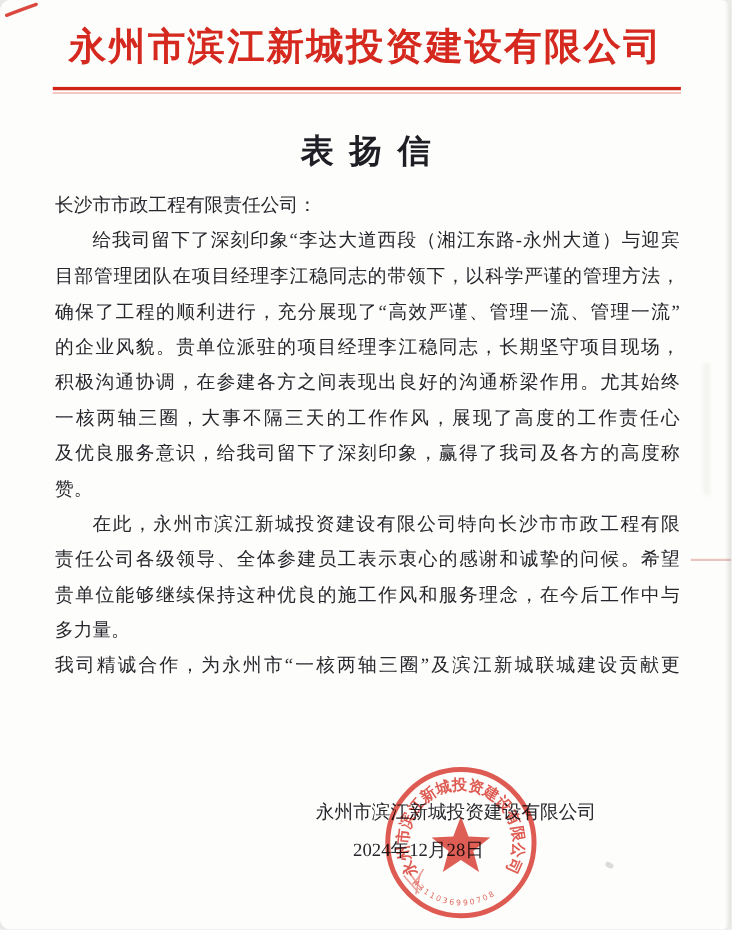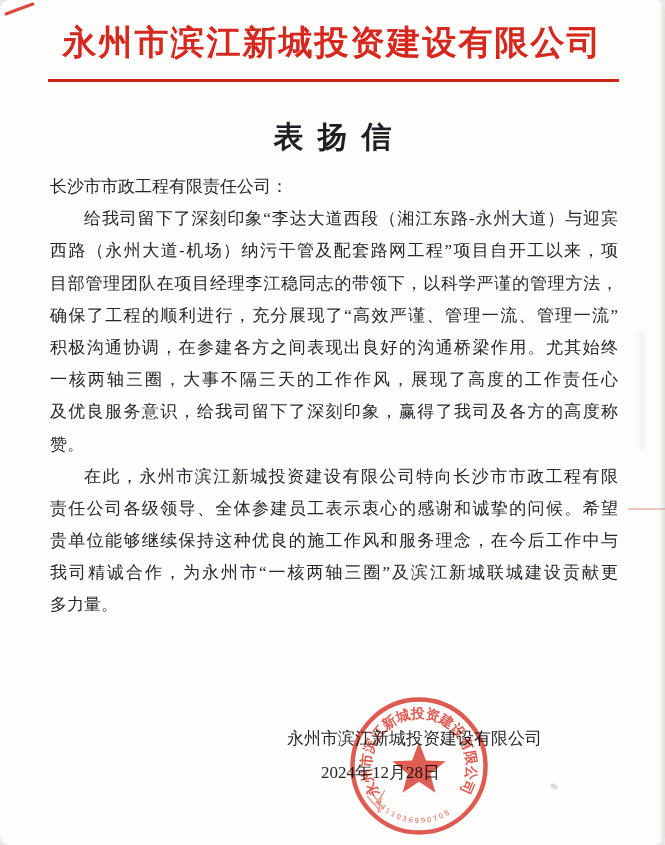--- a/index.html
+++ b/index.html
@@ -103,32 +103,32 @@
   <div class="letterhead">永州市滨江新城投资建设有限公司</div>
   <div class="rule">
       <div class="rule-inner"></div>
     </div>
 
   <div class="letter-title">表扬信</div>
 
   <div class="body">
     <div class="ln">长沙市市政工程有限责任公司：</div>
     <div class="ln just indent">给我司留下了深刻印象“李达大道西段（湘江东路-永州大道）与迎宾</div>
-    <div class="ln just">西路（永州大道-机场）纳污干管及配套路网工程”项目自开工以来，项</div>
     <div class="ln just">目部管理团队在项目经理李江稳同志的带领下，以科学严谨的管理方法，</div>
     <div class="ln just">确保了工程的顺利进行，充分展现了“高效严谨、管理一流、管理一流”</div>
+    <div class="ln just">的企业风貌。贵单位派驻的项目经理李江稳同志，长期坚守项目现场，</div>
     <div class="ln just">积极沟通协调，在参建各方之间表现出良好的沟通桥梁作用。尤其始终</div>
     <div class="ln just">一核两轴三圈，大事不隔三天的工作作风，展现了高度的工作责任心</div>
     <div class="ln just">及优良服务意识，给我司留下了深刻印象，赢得了我司及各方的高度称</div>
     <div class="ln">赞。</div>
     <div class="ln just indent">在此，永州市滨江新城投资建设有限公司特向长沙市市政工程有限</div>
     <div class="ln just">责任公司各级领导、全体参建员工表示衷心的感谢和诚挚的问候。希望</div>
     <div class="ln just">贵单位能够继续保持这种优良的施工作风和服务理念，在今后工作中与</div>
+    <div class="ln">多力量。</div>
     <div class="ln just">我司精诚合作，为永州市“一核两轴三圈”及滨江新城联城建设贡献更</div>
-    <div class="ln">多力量。</div>
   </div>
 
   <div class="signature">永州市滨江新城投资建设有限公司</div>
   <div class="date">2024年12月28日</div>
 
   <svg class="seal" viewBox="-70 -70 140 140">
     <defs>
       <path id="sealArcTop" d="M -39.3,27.55 A 48,48 0 1 1 39.3,27.55" fill="none"></path>
       <path id="sealArcBottom" d="M -43.7,36.65 A 57,57 0 0 0 43.7,36.65" fill="none"></path>
     </defs>

